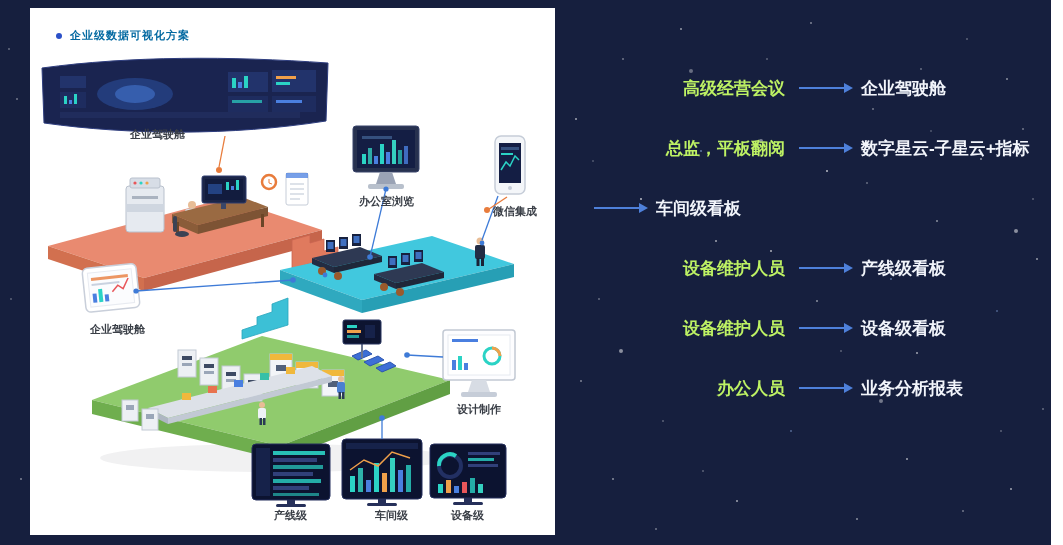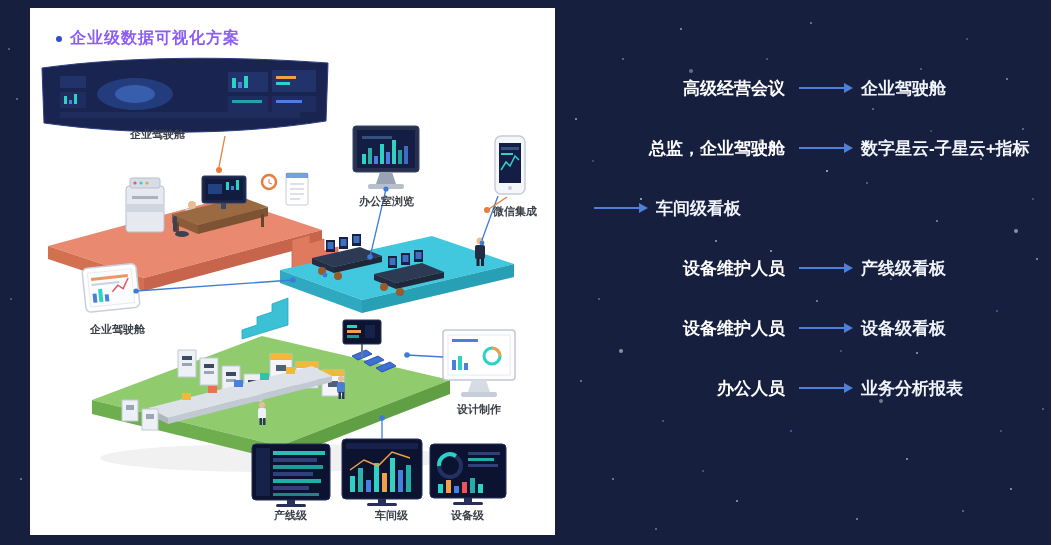--- a/index.html
+++ b/index.html
@@ -25,29 +25,29 @@
     916px 352px rgba(255,255,255,.6),962px 510px rgba(255,255,255,.4),1006px 78px rgba(255,255,255,.5),
     1032px 198px rgba(255,255,255,.3),16px 98px rgba(255,255,255,.4),10px 298px rgba(255,255,255,.3),
     20px 478px rgba(255,255,255,.45),8px 48px rgba(255,255,255,.35),592px 160px rgba(255,255,255,.25),
     702px 470px rgba(255,255,255,.3),930px 130px rgba(255,255,255,.25),1000px 430px rgba(255,255,255,.3)}
   .stars-big{position:absolute;left:0;top:0;width:2px;height:2px;border-radius:50%;background:transparent;
     box-shadow:620px 350px 0 1px rgba(255,255,255,.5),760px 140px 0 1px rgba(255,255,255,.45),
     880px 400px 0 1px rgba(255,255,255,.4),1015px 230px 0 1px rgba(255,255,255,.5),690px 70px 0 1px rgba(255,255,255,.35)}
 
   
   .panel{position:absolute;left:30px;top:8px;width:525px;height:527px;background:#ffffff;overflow:hidden}
-  .p-title{position:absolute;left:26px;top:20px;display:flex;align-items:center;color:#8b5cf6;font-size:16px;font-weight:700;letter-spacing:1px;z-index:3}
+  .p-title{position:absolute;left:26px;top:20px;display:flex;align-items:center;color:#0369a1;font-size:11px;font-weight:700;letter-spacing:1px;z-index:3}
   .p-title .dot{width:6px;height:6px;border-radius:50%;background:#2b50c8;margin-right:8px;flex:none}
   .p-label{position:absolute;color:#3a3f47;font-size:11px;font-weight:600;white-space:nowrap;z-index:3}
   .panel svg{position:absolute;left:0;top:0;z-index:1}
 
   
   .mappings{position:absolute;left:580px;top:58px;width:466px;display:flex;flex-direction:column}
   .map-row{height:60px;display:flex;align-items:center}
-  .role{width:205px;text-align:right;color:#ffffff;font-size:17px;font-weight:700;white-space:nowrap}
+  .role{width:205px;text-align:right;color:#bef264;font-size:17px;font-weight:700;white-space:nowrap}
   .arrow{position:relative;margin:0 16px 0 14px;width:46px;height:2px;background:#4e80da;flex:none}
   .arrow::after{content:"";position:absolute;right:-8px;top:-4px;width:0;height:0;
     border-left:9px solid #4e80da;border-top:5px solid transparent;border-bottom:5px solid transparent}
   .target{color:#f2f5fb;font-size:17px;font-weight:700;white-space:nowrap}
 </style>
 </head>
 <body>
 
 <div class="stage">
   <div class="bg">
@@ -366,21 +366,21 @@
       <div class="p-label" style="left:421px;top:500px">设备级</div>
     </div>
 
     <div class="mappings">
       <div class="map-row">
         <div class="role">高级经营会议</div>
         <div class="arrow"></div>
         <div class="target">企业驾驶舱</div>
       </div>
       <div class="map-row">
-        <div class="role">总监，企业驾驶舱</div>
+        <div class="role">总监，平板翻阅</div>
         <div class="arrow"></div>
         <div class="target">数字星云-子星云+指标</div>
       </div>
       <div class="map-row">
         <div class="arrow"></div>
         <div class="target">车间级看板</div>
       </div>
       <div class="map-row">
         <div class="role">设备维护人员</div>
         <div class="arrow"></div>

